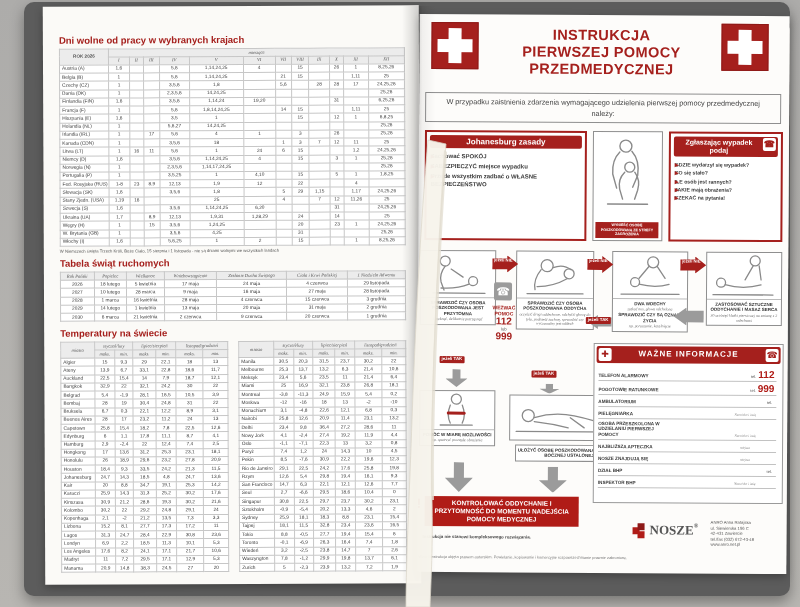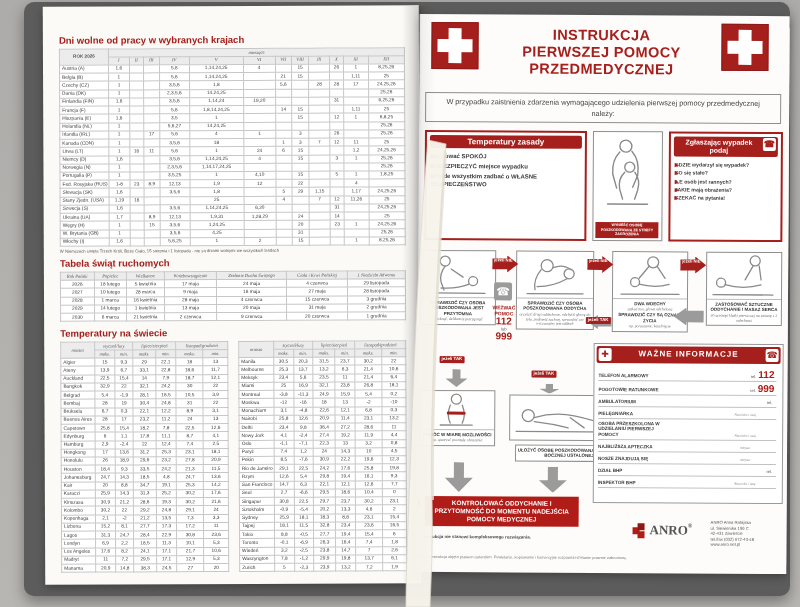--- a/index.html
+++ b/index.html
@@ -1035,21 +1035,21 @@
         <i class="h"></i>
       </div>
     <div class="rtitle">
       <span>INSTRUKCJA</span>
       <span>PIERWSZEJ POMOCY</span>
       <span>PRZEDMEDYCZNEJ</span>
     </div>
     <div class="intro">W przypadku zaistnienia zdarzenia wymagającego udzielenia pierwszej pomocy przedmedycznej należy:</div>
 
     <div class="panel rules">
-      <div class="phead">Temperatury zasady</div>
+      <div class="phead">Johanesburg zasady</div>
       <div class="blist" id="rules-list">
           <div class="bitem">
             <span class="mark">▶</span>
             <b>Zachować SPOKÓJ</b>
           </div>
           <div class="bitem">
             <span class="mark">▶</span>
             <b>ZABEZPIECZYĆ miejsce wypadku</b>
           </div>
           <div class="bitem">
@@ -1303,21 +1303,21 @@
 
     <div class="disc">Instrukcja nie stanowi kompleksowego rozwiązania.</div>
     <div class="copy">Wzór i instrukcja objęta prawem autorskim. Powielanie, kopiowanie i komercyjne rozpowszechnianie prawnie zabronione.</div>
 
     <div class="brand">
       <span class="blogo">
           <i class="q1"></i>
           <i class="q2"></i>
           <i class="q3"></i>
         </span>
-      <span class="bname"><span style="position:static">ANRO</span><sup>®</sup></span>
+      <span class="bname"><span style="position:static">NOSZE</span><sup>®</sup></span>
     </div>
     <div class="addr">
       <div>ANRO Anna Ratajska</div>
       <div>ul. Siewierska 196 C</div>
       <div>42-431 Zawiercie</div>
       <div>tel./fax (032) 672-43-48</div>
       <div>www.anro.net.pl</div>
     </div>
   </div>
 

